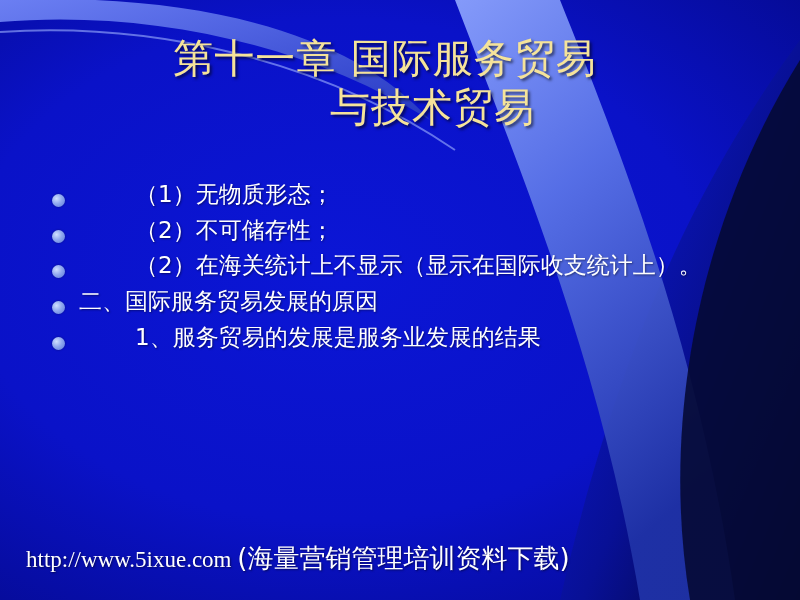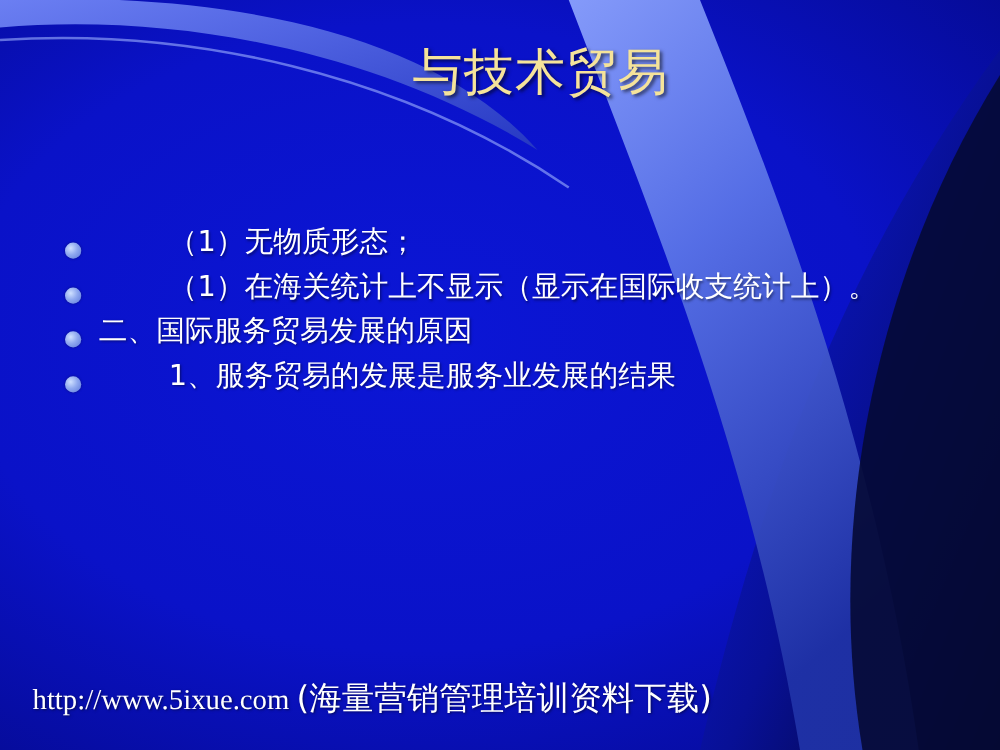--- a/index.html
+++ b/index.html
@@ -124,31 +124,36 @@
       <path d="M455,0 C520,170 600,360 640,600 L735,600 C700,350 620,150 560,0 Z" fill="url(#glight)" opacity="0.92"></path>
 
       <path d="M800,60 C700,220 660,420 690,600 L800,600 Z" fill="#060a35" opacity="0.9"></path>
 
       <path d="M0,22 C140,10 300,40 430,120 C350,30 190,-8 0,0 Z" fill="url(#gtopcurve)" opacity="0.85"></path>
       <path d="M0,32 C150,22 320,58 455,150" fill="none" stroke="#9fb2ff" stroke-width="2" opacity="0.6"></path>
     </svg>
   </div>
 
   <div class="title-block">
+    <span class="title-line1">第十一章  国际服务贸易</span>
     <span class="title-line2">与技术贸易</span>
   </div>
 
   <div class="bullets">
     <div class="bullet-row">
       <span class="bullet-dot"></span>
       <span class="bullet-text indent-1">（1）无物质形态；</span>
     </div>
     <div class="bullet-row">
       <span class="bullet-dot"></span>
-      <span class="bullet-text indent-1">（1）在海关统计上不显示（显示在国际收支统计上）。</span>
+      <span class="bullet-text indent-1">（2）不可储存性；</span>
+    </div>
+    <div class="bullet-row">
+      <span class="bullet-dot"></span>
+      <span class="bullet-text indent-1">（2）在海关统计上不显示（显示在国际收支统计上）。</span>
     </div>
     <div class="bullet-row">
       <span class="bullet-dot"></span>
       <span class="bullet-text indent-0">二、国际服务贸易发展的原因</span>
     </div>
     <div class="bullet-row">
       <span class="bullet-dot"></span>
       <span class="bullet-text indent-1">1、服务贸易的发展是服务业发展的结果</span>
     </div>
   </div>

